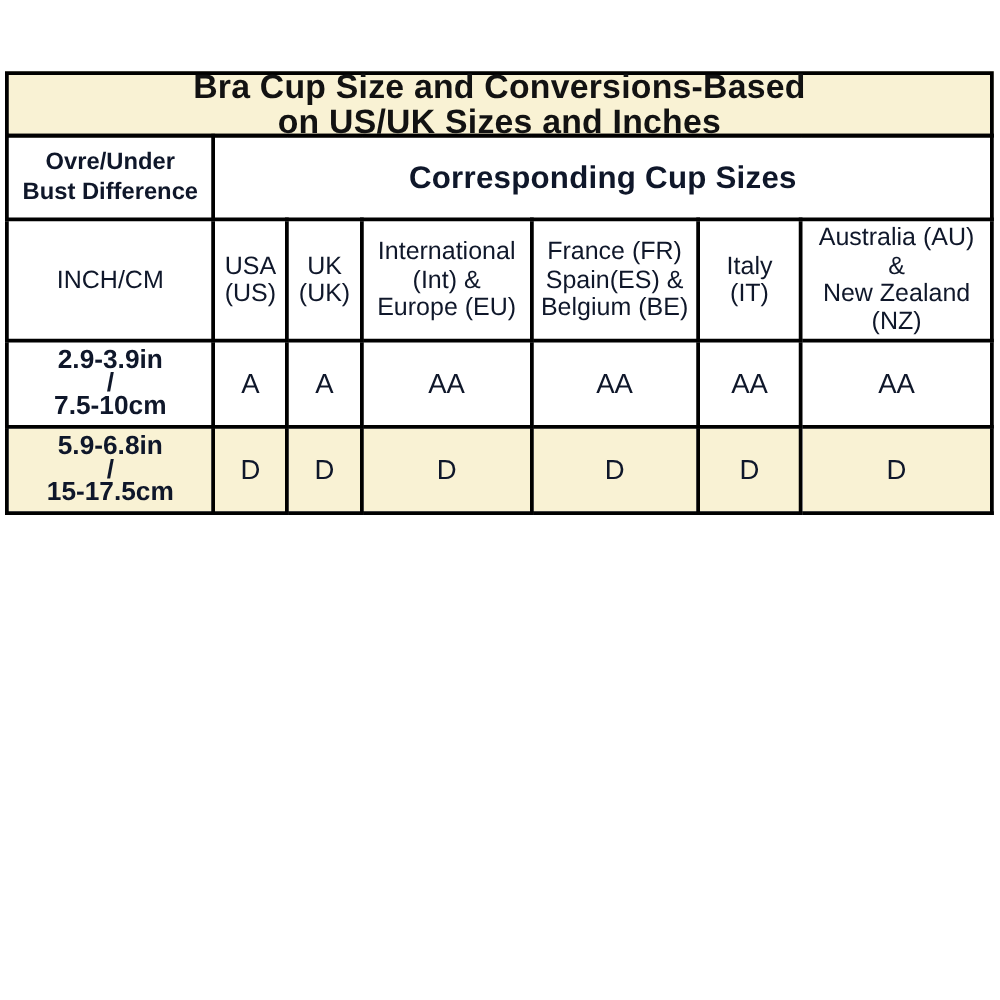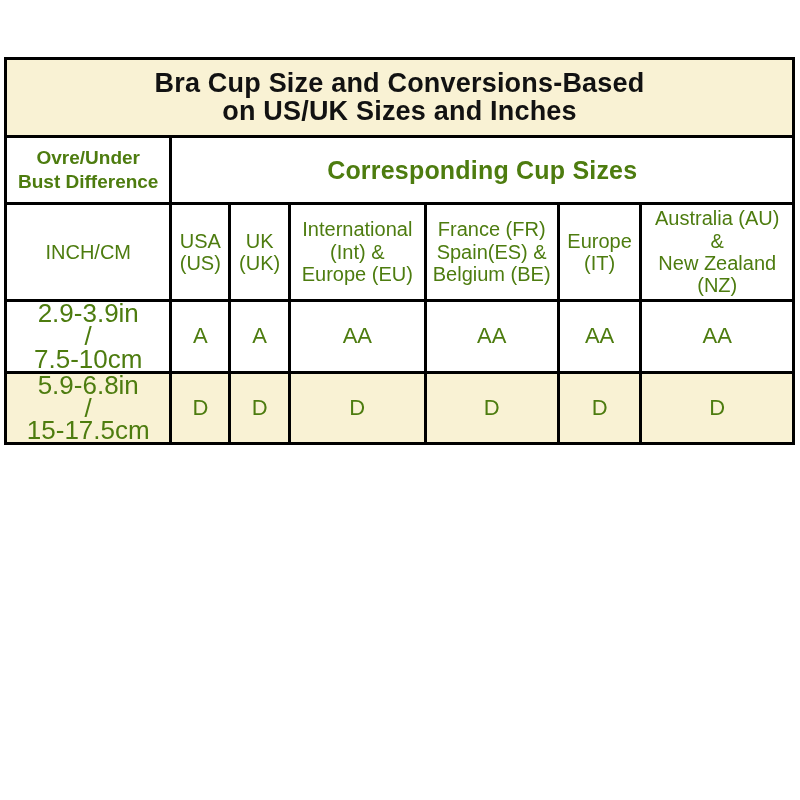--- a/index.html
+++ b/index.html
@@ -19,21 +19,21 @@
   .content {
     position: absolute;
     top: 57px;
     left: 4px;
     width: 791px;
   }
   .title-band {
     box-sizing: border-box;
     border: 3px solid #000000;
     background: #f9f2d4;
-    height: 81px;
+    height: 53px;
     display: flex;
     align-items: center;
     justify-content: center;
     text-align: center;
     font-weight: bold;
     font-size: 27px;
     line-height: 1.02;
     white-space: pre-line;
     color: #121212;
     letter-spacing: 0.2px;
@@ -44,28 +44,28 @@
     border-collapse: collapse;
     table-layout: fixed;
   }
   table.conv td {
     border: 3px solid #000000;
     text-align: center;
     vertical-align: middle;
     white-space: pre-line;
     padding: 0 2px;
     overflow: hidden;
-    color: #4d7c0f;
+    color: #0f172a;
   }
   tr.hrow1 td { height: 64px; background: #ffffff; font-weight: bold; }
   td.bust-cell { font-size: 19px; line-height: 1.25; }
   td.corr-cell { font-size: 25px; letter-spacing: 0.2px; }
   tr.hrow2 td { height: 94px; background: #ffffff; font-size: 20px; line-height: 1.12; }
   tr.drow td { height: 66px; font-size: 22px; background: #ffffff; }
-  tr.drow td.range { font-size: 26px; line-height: 0.88; }
+  tr.drow td.range { font-size: 21px; line-height: 0.88; font-weight: bold; }
   tr.drow td.tight { line-height: 0.95; }
   tr.drow.shade td { background: #f9f2d4; }
   tr.last td { height: 70px; border-bottom-width: 4px; }
 </style>
 </head>
 <body>
 
 <div class="page">
   <div class="content">
 
@@ -95,21 +95,21 @@
         <td>USA
 (US)</td>
         <td>UK
 (UK)</td>
         <td>International
 (Int) &amp;
 Europe (EU)</td>
         <td>France (FR)
 Spain(ES) &amp;
 Belgium (BE)</td>
-        <td>Europe
+        <td>Italy
 (IT)</td>
         <td>Australia (AU)
 &amp;
 New Zealand
 (NZ)</td>
       </tr>
 
       <tr class="drow">
         <td class="range">2.9-3.9in
 /

